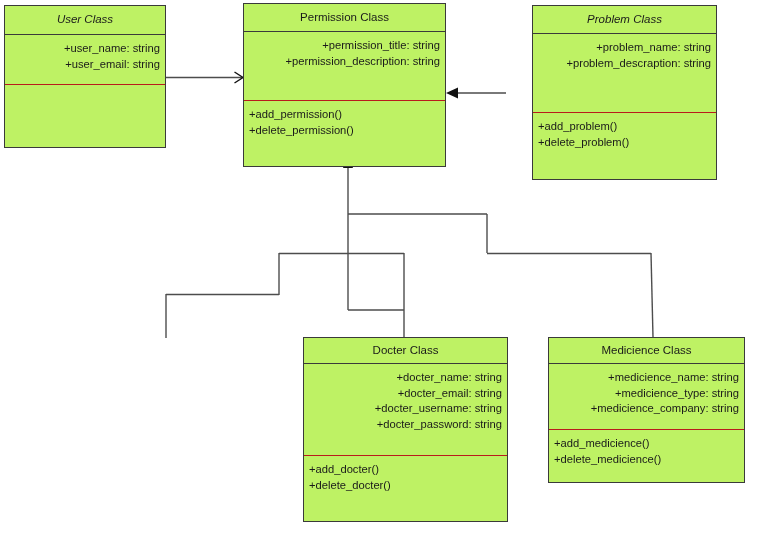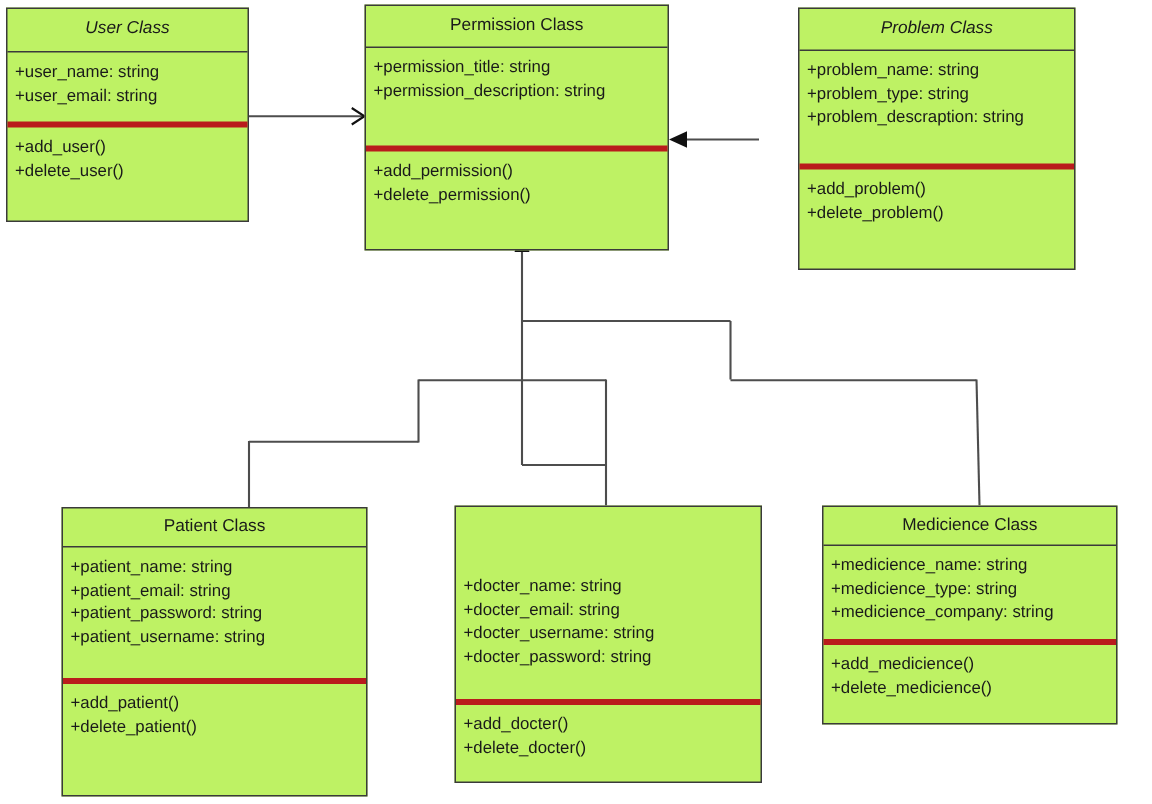--- a/index.html
+++ b/index.html
@@ -38,21 +38,21 @@
   }
   .uml-title.italic { font-style: italic; }
   .uml-compartment {
     box-sizing: border-box;
     padding: 6px 5px 4px 5px;
     font-size: 11.2px;
     color: #1a1a1a;
     line-height: 15.5px;
     overflow: hidden;
   }
-  .uml-compartment.attrs { border-bottom: 4px solid #b91c1c; }
+  .uml-compartment.attrs { border-bottom: 1px solid #b91c1c; text-align: right; }
   .uml-row { white-space: pre; }
 
   svg.connectors {
     position: absolute;
     left: 0;
     top: 0;
     width: 768px;
     height: 536px;
     pointer-events: none;
     overflow: visible;
@@ -106,67 +106,50 @@
       <line x1="651" y1="253" x2="653" y2="337"></line>
     </g>
   </svg>
 
   <div class="uml-class" style="left:4px; top:5px; width:162px; height:143px;">
     <div class="uml-title italic" style="height:29px;">User Class</div>
     <div class="uml-compartment attrs" style="height:50px;">
       <div class="uml-row">+user_name: string</div>
       <div class="uml-row">+user_email: string</div>
     </div>
-    <div class="uml-compartment ops">
-      <div class="uml-row">+add_user()</div>
-      <div class="uml-row">+delete_user()</div>
-    </div>
   </div>
 
   <div class="uml-class" style="left:243px; top:3px; width:203px; height:164px;">
     <div class="uml-title" style="height:28px;">Permission Class</div>
     <div class="uml-compartment attrs" style="height:69px;">
       <div class="uml-row">+permission_title: string</div>
       <div class="uml-row">+permission_description: string</div>
     </div>
     <div class="uml-compartment ops">
       <div class="uml-row">+add_permission()</div>
       <div class="uml-row">+delete_permission()</div>
     </div>
   </div>
 
   <div class="uml-class" style="left:532px; top:5px; width:185px; height:175px;">
     <div class="uml-title italic" style="height:28px;">Problem Class</div>
     <div class="uml-compartment attrs" style="height:79px;">
       <div class="uml-row">+problem_name: string</div>
-      <div class="uml-row">+problem_type: string</div>
       <div class="uml-row">+problem_descraption: string</div>
     </div>
     <div class="uml-compartment ops">
       <div class="uml-row">+add_problem()</div>
       <div class="uml-row">+delete_problem()</div>
     </div>
   </div>
 
-  <div class="uml-class" style="left:41px; top:338px; width:204px; height:193px;">
-    <div class="uml-title" style="height:26px;">Patient Class</div>
-    <div class="uml-compartment attrs" style="height:91px;">
-      <div class="uml-row">+patient_name: string</div>
-      <div class="uml-row">+patient_email: string</div>
-      <div class="uml-row">+patient_password: string</div>
-      <div class="uml-row">+patient_username: string</div>
-    </div>
-    <div class="uml-compartment ops">
-      <div class="uml-row">+add_patient()</div>
-      <div class="uml-row">+delete_patient()</div>
-    </div>
-  </div>
 
   <div class="uml-class" style="left:303px; top:337px; width:205px; height:185px;">
-    <div class="uml-compartment attrs" style="height:92px;margin-top:40px;">
+    <div class="uml-title" style="height:26px;">Docter Class</div>
+    <div class="uml-compartment attrs" style="height:92px;">
       <div class="uml-row">+docter_name: string</div>
       <div class="uml-row">+docter_email: string</div>
       <div class="uml-row">+docter_username: string</div>
       <div class="uml-row">+docter_password: string</div>
     </div>
     <div class="uml-compartment ops">
       <div class="uml-row">+add_docter()</div>
       <div class="uml-row">+delete_docter()</div>
     </div>
   </div>

